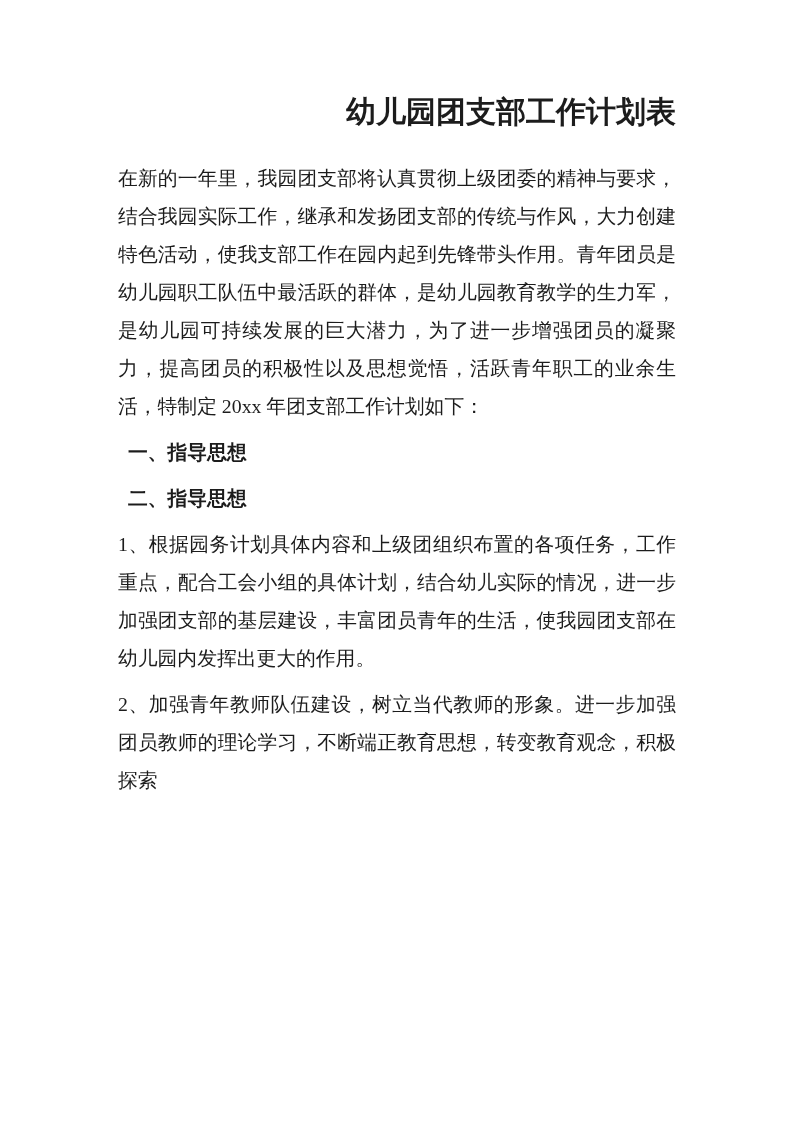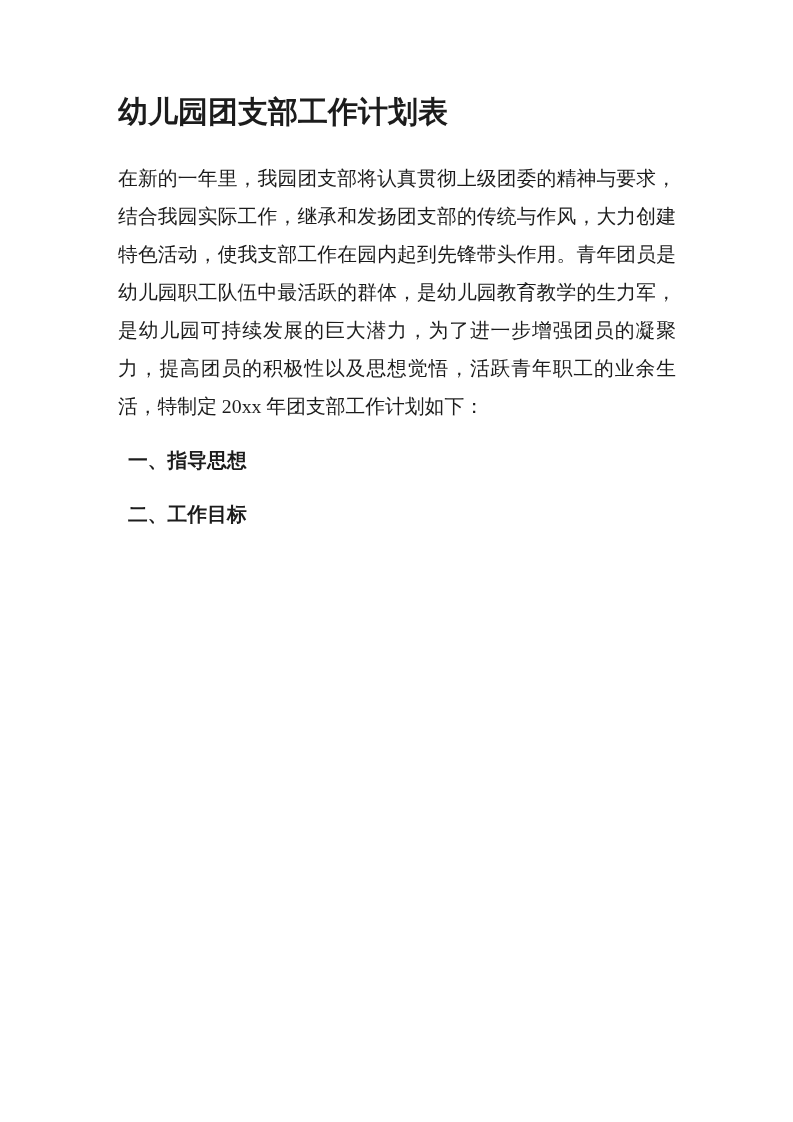--- a/index.html
+++ b/index.html
@@ -19,28 +19,28 @@
   .content {
     position: absolute;
     left: 118px;
     top: 92px;
     width: 558px;
   }
   .doc-title {
     font-size: 30px;
     line-height: 39px;
     font-weight: bold;
-    text-align: left;
+    text-align: right;
     margin: 0 0 28px 0;
     letter-spacing: 0;
   }
   p.para {
     font-size: 19.8px;
     line-height: 38px;
-    margin: 16px 0 8px 0;
+    margin: 0 0 8px 0;
     text-align: justify;
     text-justify: inter-character;
     word-break: normal;
   }
   p.para.indented {
     text-indent: 10px;
     font-weight: bold;
   }
 </style>
 </head>
@@ -49,18 +49,20 @@
 <div class="page">
   <div class="content">
 
     <h1 class="doc-title">幼儿园团支部工作计划表</h1>
 
     <p class="para">在新的一年里，我园团支部将认真贯彻上级团委的精神与要求，结合我园实际工作，继承和发扬团支部的传统与作风，大力创建特色活动，使我支部工作在园内起到先锋带头作用。青年团员是幼儿园职工队伍中最活跃的群体，是幼儿园教育教学的生力军，是幼儿园可持续发展的巨大潜力，为了进一步增强团员的凝聚力，提高团员的积极性以及思想觉悟，活跃青年职工的业余生活，特制定 20xx 年团支部工作计划如下：</p>
 
     <p class="para indented">一、指导思想</p>
 
 
-    <p class="para indented">二、工作目标</p>
+    <p class="para indented">二、指导思想</p>
 
+    <p class="para">1、根据园务计划具体内容和上级团组织布置的各项任务，工作重点，配合工会小组的具体计划，结合幼儿实际的情况，进一步加强团支部的基层建设，丰富团员青年的生活，使我园团支部在幼儿园内发挥出更大的作用。</p>
 
+    <p class="para">2、加强青年教师队伍建设，树立当代教师的形象。进一步加强团员教师的理论学习，不断端正教育思想，转变教育观念，积极探索</p>
 
   </div>
 </div>
 
 </body></html>

